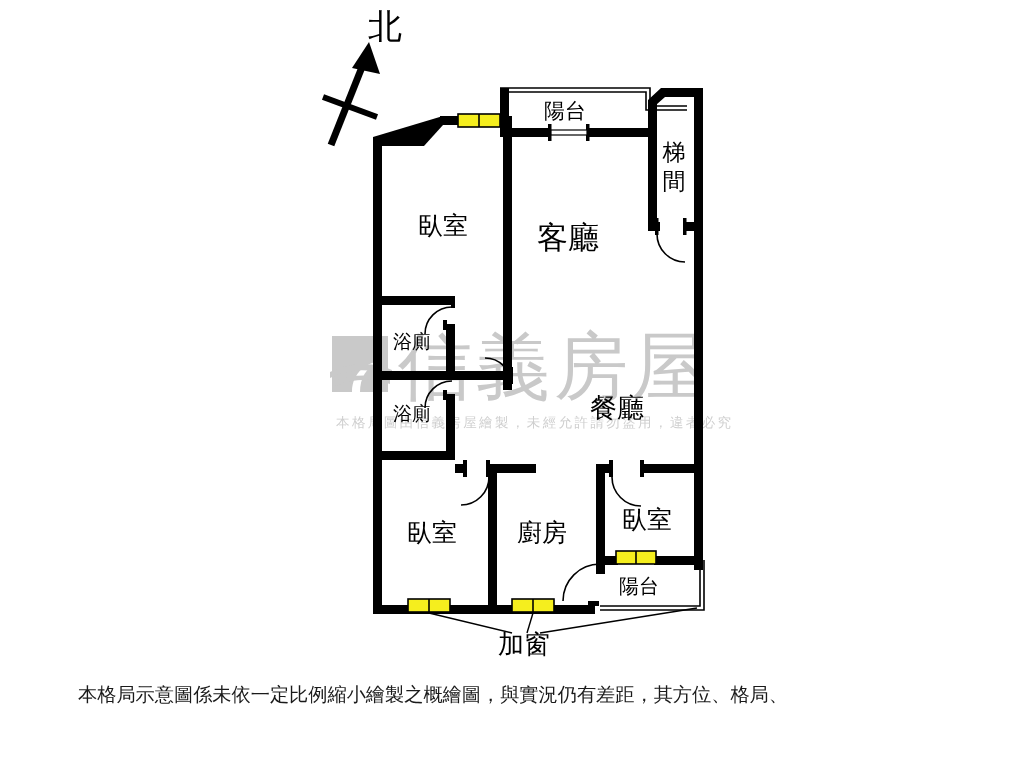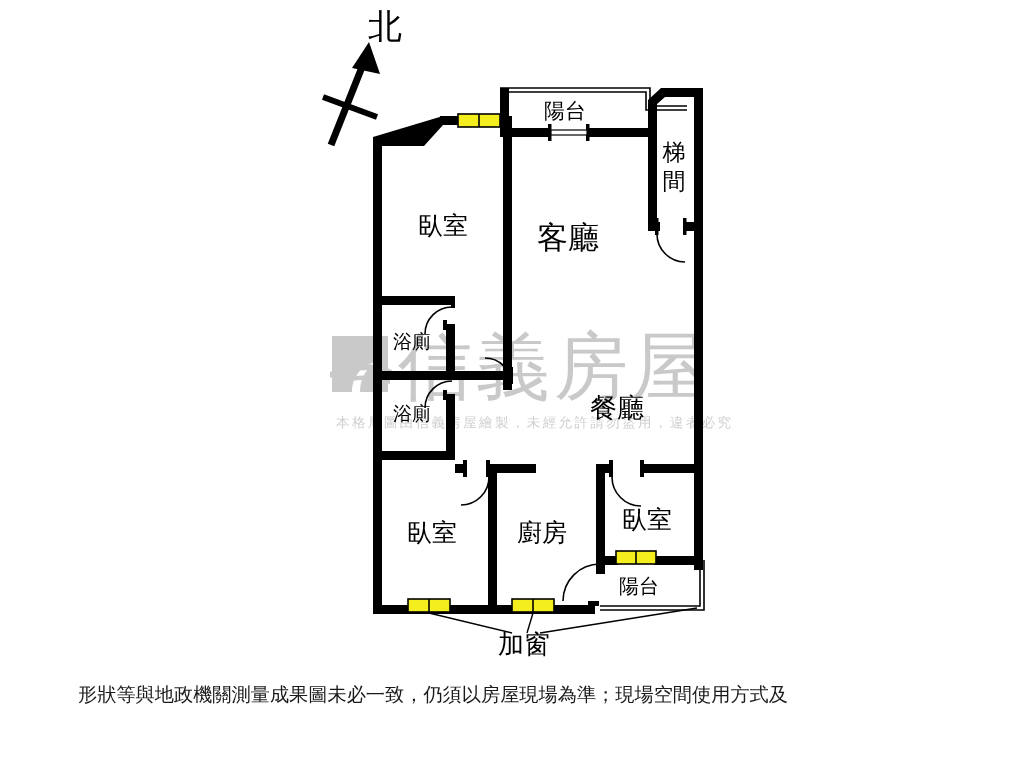--- a/index.html
+++ b/index.html
@@ -186,16 +186,16 @@
       <text class="rm-label" x="432" y="534" font-size="25">臥室</text>
       <text class="rm-label" x="542" y="534" font-size="25">廚房</text>
       <text class="rm-label" x="647" y="521" font-size="25">臥室</text>
       <text class="rm-label" x="639" y="587" font-size="20">陽台</text>
       <text class="rm-label" x="524" y="645" font-size="26">加窗</text>
     </g>
 
   </svg>
 
   <div class="disclaimer">
-    <div>形狀等與地政機關測量成果圖未必一致，仍須以房屋現場為準；現場空間使用方式及</div>
+    <div>本格局示意圖係未依一定比例縮小繪製之概繪圖，與實況仍有差距，其方位、格局、</div>
   </div>
 
 </div>
 
 </body></html>

